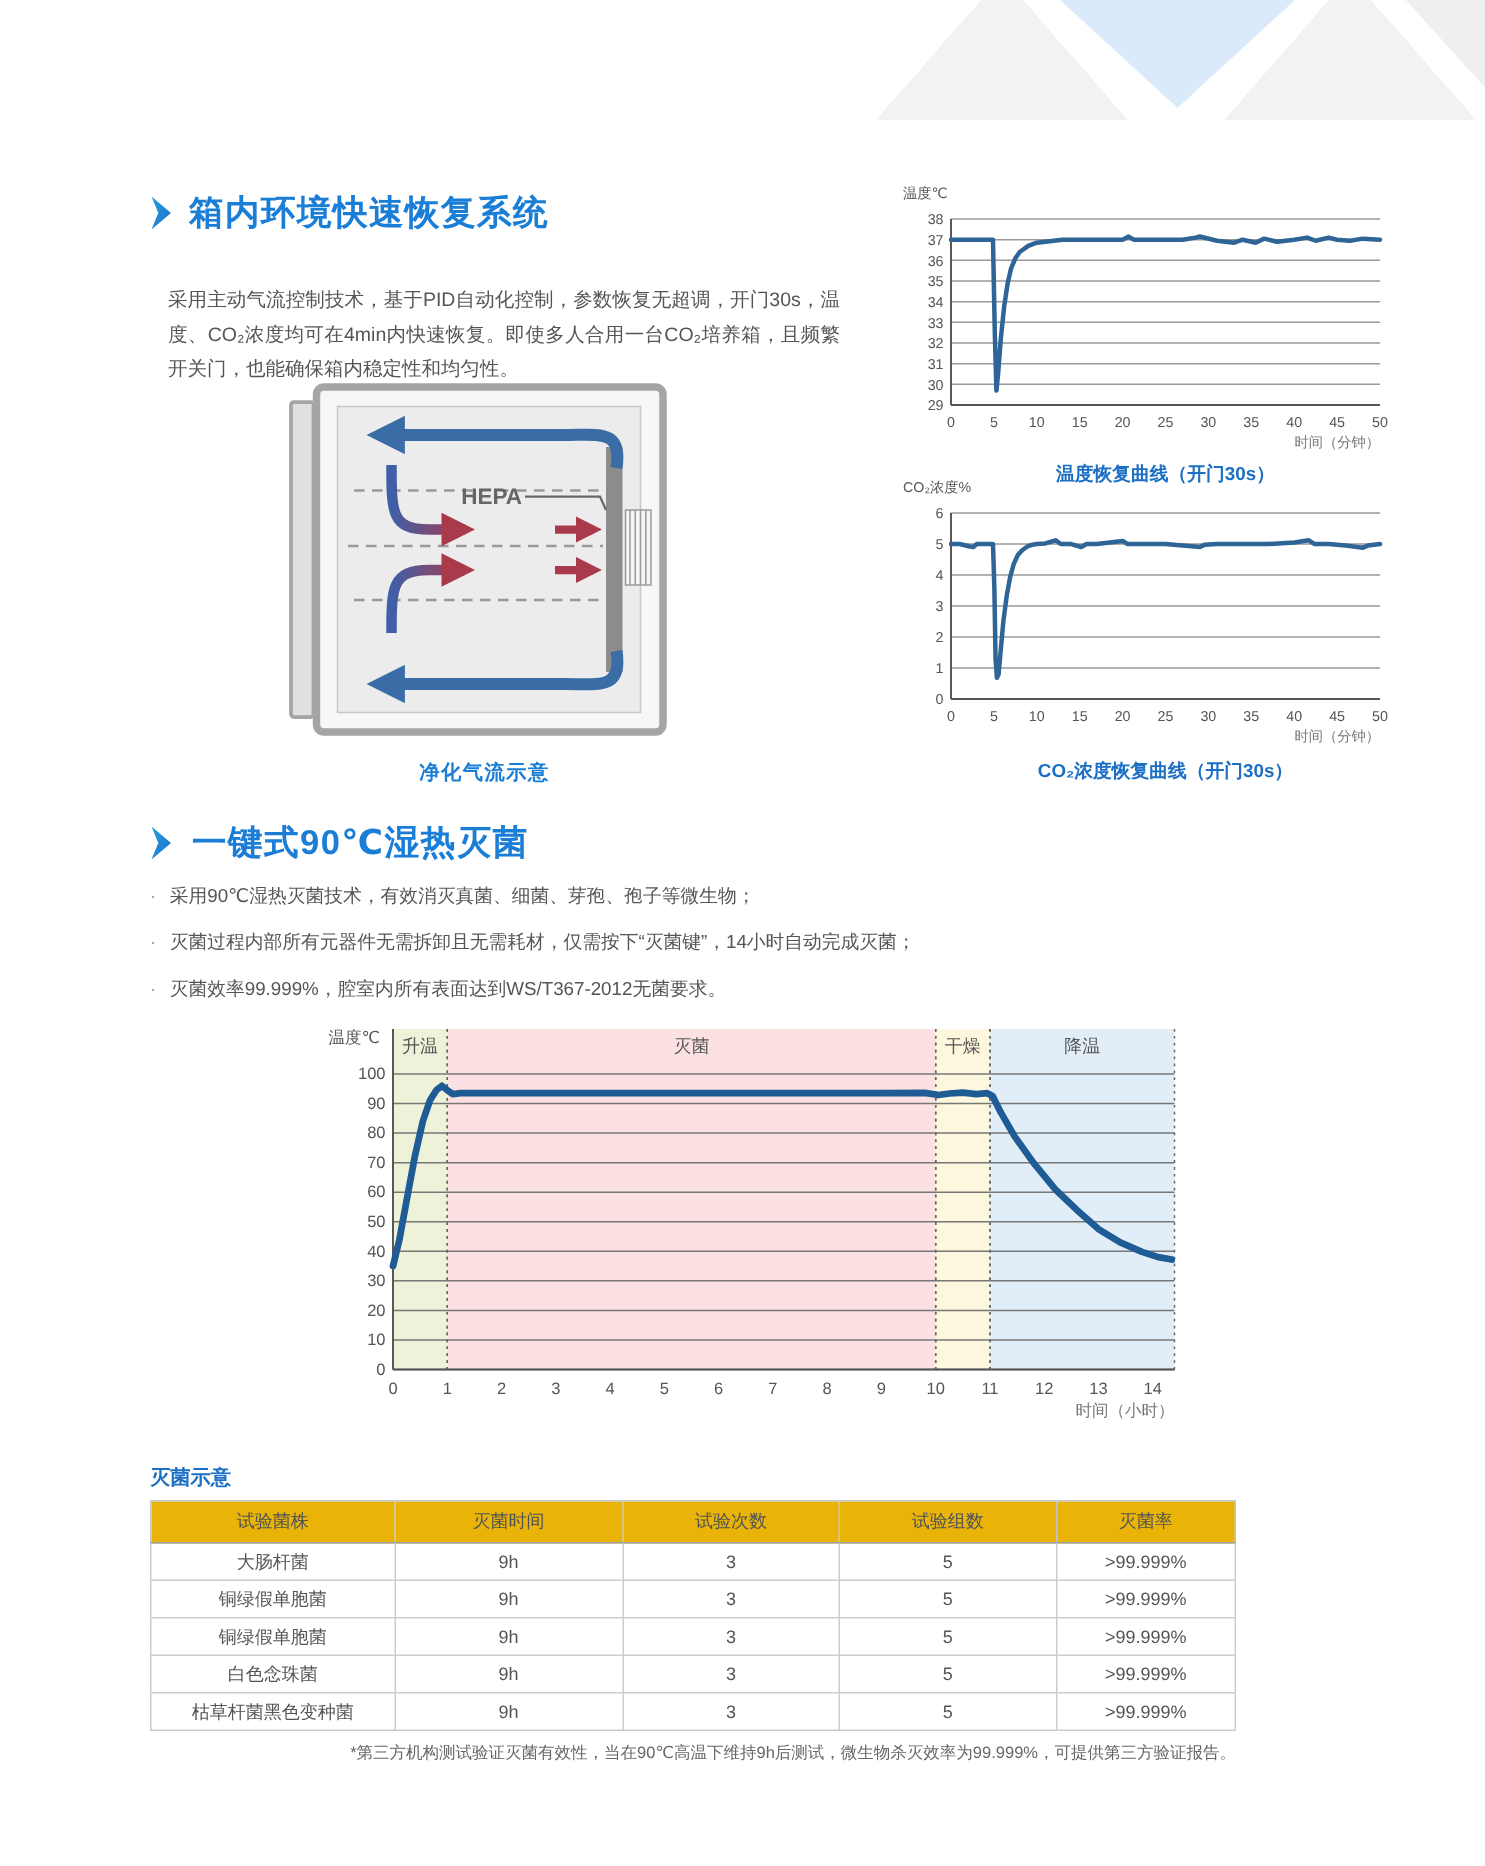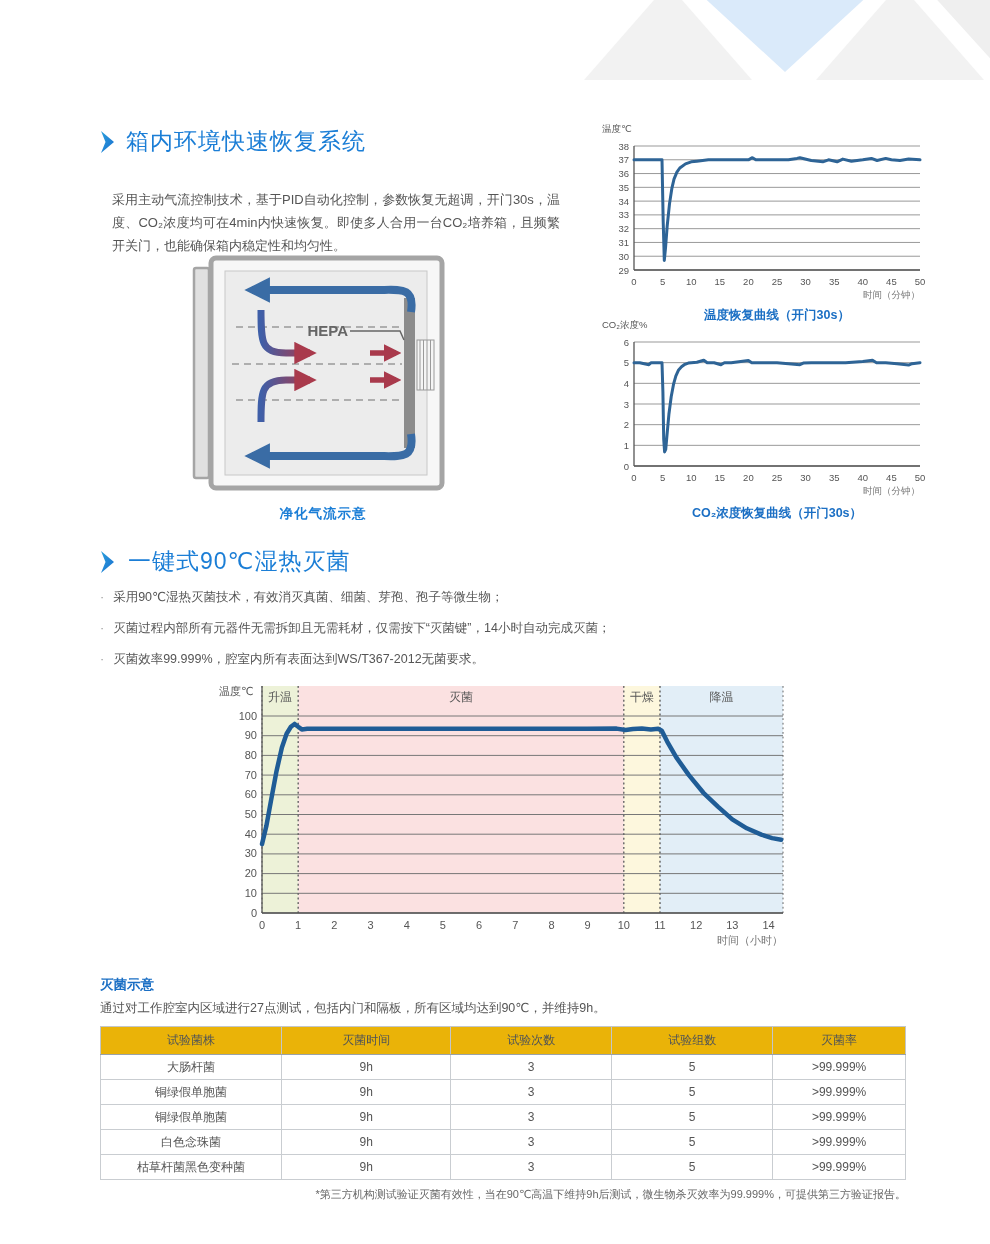--- a/index.html
+++ b/index.html
@@ -3,30 +3,30 @@
 <meta charset="utf-8">
 <style>
   html,body{margin:0;padding:0;}
   body{
     width:990px;height:1244px;position:relative;background:#ffffff;
     font-family:"Liberation Sans","DejaVu Sans",sans-serif;color:#555;overflow:hidden;
   }
   .decor{position:absolute;top:0;right:0;width:410px;height:80px;}
   .sec-title{position:absolute;display:flex;align-items:center;gap:10px;}
   .sec-title .chev{width:16px;height:24px;flex:0 0 auto;}
-  .sec-title h2{margin:0;font-size:23px;font-weight:normal;color:#1b7ed6;letter-spacing:1px;}
+  .sec-title h2{margin:0;font-size:23px;font-weight:bold;color:#1b7ed6;letter-spacing:1px;}
   .para{position:absolute;left:112px;top:176px;width:448px;font-size:13px;line-height:1.75;text-align:justify;color:#555;}
   .diagram-wrap{position:absolute;left:188px;top:250px;width:270px;text-align:center;}
   .diagram-caption{margin-top:6px;font-size:13.5px;font-weight:bold;color:#1b7ed6;letter-spacing:1px;}
   .chart-block{position:absolute;}
   .chart-title{font-size:12.5px;font-weight:bold;color:#1b6fc4;text-align:center;}
   .bullets{position:absolute;left:100px;top:588px;margin:0;padding:0;list-style:none;width:780px;}
   .bullets li{display:flex;gap:9px;font-size:12.5px;line-height:1.45;margin-bottom:13px;color:#555;}
   .bullets .dot{color:#999;flex:0 0 auto;}
-  .ster{position:absolute;left:100px;top:976px;width:806px;}
+  .ster{position:absolute;left:100px;top:976px;width:724px;}
   .ster-heading{font-size:13.5px;font-weight:bold;color:#1b6fc4;margin:0 0 6px 0;}
   .ster-intro{font-size:12.5px;color:#555;margin:0 0 9px 0;}
   table.ster-table{width:100%;border-collapse:collapse;table-layout:fixed;border-top:1.5px solid #adb3b8;}
   table.ster-table th{background:#eab308;font-weight:normal;border:1px solid #c2c6ca;border-bottom:1.5px solid #9aa2a9;font-size:12px;color:#4e5358;padding:5px 2px;}
   table.ster-table td{border:1px solid #c9cdd1;font-size:12px;color:#555;text-align:center;padding:3.5px 2px;}
   .footnote{margin-top:7px;font-size:11px;color:#666;text-align:right;}
   svg text{font-family:"Liberation Sans","DejaVu Sans",sans-serif;}
 </style>
 </head>
 <body>
@@ -257,21 +257,20 @@
       <line x1="57" x2="57" y1="5" y2="232" stroke="#555" stroke-width="1.3"></line>
       <line x1="57" x2="578" y1="232" y2="232" stroke="#555" stroke-width="1.3"></line>
       <polyline points="57.0,163.1 61.3,145.3 66.0,119.7 71.5,90.2 76.9,66.5 81.6,52.7 85.9,45.8 89.6,42.9 93.2,45.8 96.8,48.4 102.2,47.8 111.3,47.8 129.4,47.8 165.5,47.8 201.7,47.8 237.9,47.8 274.1,47.8 310.3,47.8 346.4,47.8 382.6,47.8 411.6,47.6 420.6,49.0 427.9,48.0 436.9,47.4 445.9,48.4 453.2,47.8 456.8,49.8 462.2,60.6 471.3,76.4 483.9,94.1 498.4,111.8 512.9,125.6 527.3,138.4 541.8,147.3 556.3,153.6 567.1,157.1 576.2,158.7" fill="none" stroke="#1f5c96" stroke-width="4.5" stroke-linejoin="round" stroke-linecap="round"></polyline>
       <text x="14" y="14" font-size="11" fill="#555">温度℃</text>
       <text x="578" y="263" text-anchor="end" font-size="11" fill="#777">时间（小时）</text>
     </svg>
 </div>
 
 <div class="ster">
   <p class="ster-heading">灭菌示意</p>
-  <p class="ster-intro">通过对工作腔室内区域进行27点测试，包括内门和隔板，所有区域均达到90℃，并维持9h。</p>
   <table class="ster-table">
     <colgroup>
       <col style="width:22.5%">
         <col style="width:21%">
         <col style="width:20%">
         <col style="width:20%">
         <col style="width:16.5%">
     </colgroup>
     <thead>
         <tr id="table-head-row">

